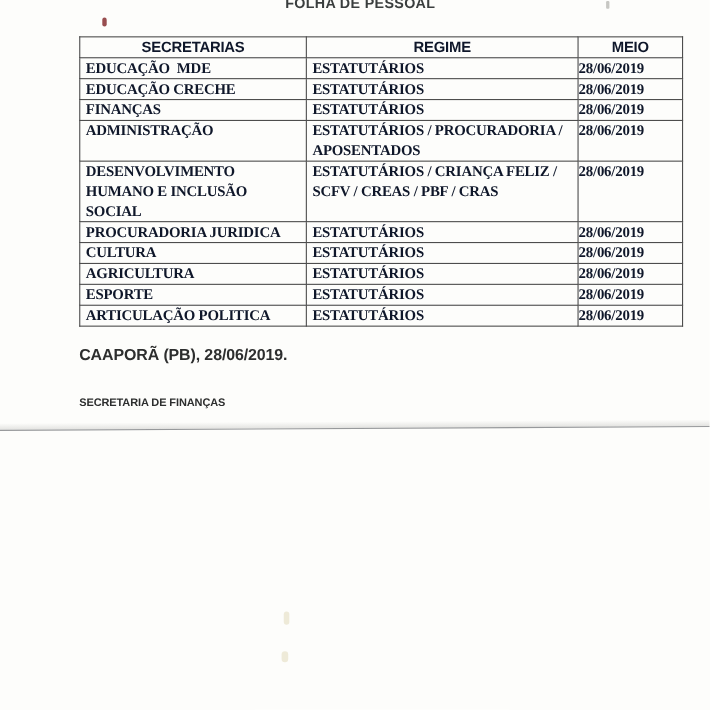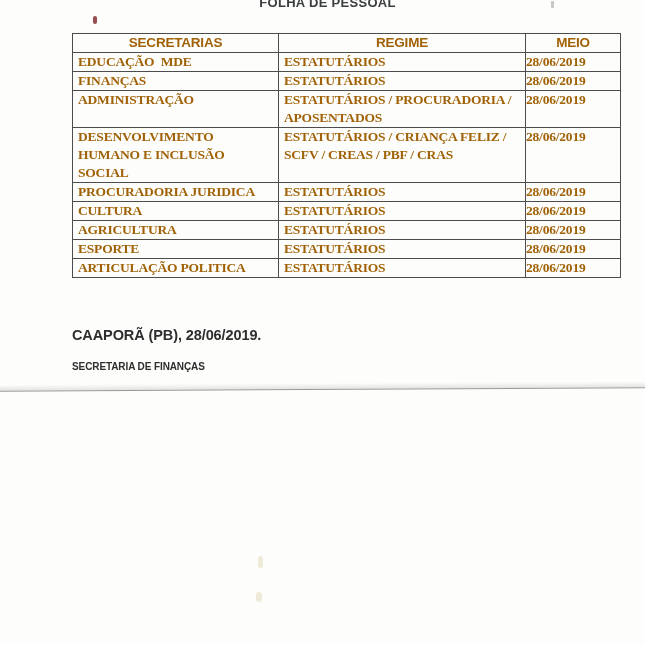--- a/index.html
+++ b/index.html
@@ -51,41 +51,41 @@
   }
 
   
   .table-wrap { position: absolute; left: 72px; top: 33px; }
   table.personnel {
     border-collapse: collapse;
     table-layout: fixed;
     width: 548px;
     font-size: 13.5px;
     letter-spacing: -0.2px;
-    color: #a16207;
+    color: #0f172a;
   }
   table.personnel col.c1 { width: 206px; }
   table.personnel col.c2 { width: 247px; }
   table.personnel col.c3 { width: 95px; }
   table.personnel th, table.personnel td {
     border: 1px solid #4d4d4d;
     line-height: 18px;
     height: 18px;
     vertical-align: top;
     white-space: pre-wrap;
     overflow: hidden;
   }
   table.personnel th { text-align: center; padding: 0 2px; }
   table.personnel td { text-align: left; padding: 0 2px 0 5px; font-family: Liberation Serif, serif; }
   table.personnel td.date { text-align: left; padding: 0; }
 
   
   .closing-line-1 {
     position: absolute; left: 72px; top: 314px;
-    font-size: 14.5px; line-height: 19px; letter-spacing: -0.1px; margin-top: 12px;
+    font-size: 14.5px; line-height: 19px; letter-spacing: -0.1px;
   }
   .closing-line-2 {
     position: absolute; left: 72px; top: 357px;
     font-size: 10px; line-height: 19px; letter-spacing: -0.1px;
   }
 
   
   .divider {
     position: absolute;
     left: -3px; top: 383px;
@@ -123,20 +123,25 @@
       <thead>
         <tr>
           <th>SECRETARIAS</th>
           <th>REGIME</th>
           <th>MEIO</th>
         </tr>
       </thead>
       <tbody>
           <tr>
             <td>EDUCAÇÃO  MDE</td>
+            <td>ESTATUTÁRIOS</td>
+            <td class="date">28/06/2019</td>
+          </tr>
+          <tr>
+            <td>EDUCAÇÃO CRECHE</td>
             <td>ESTATUTÁRIOS</td>
             <td class="date">28/06/2019</td>
           </tr>
           <tr>
             <td>FINANÇAS</td>
             <td>ESTATUTÁRIOS</td>
             <td class="date">28/06/2019</td>
           </tr>
           <tr>
             <td>ADMINISTRAÇÃO</td>

